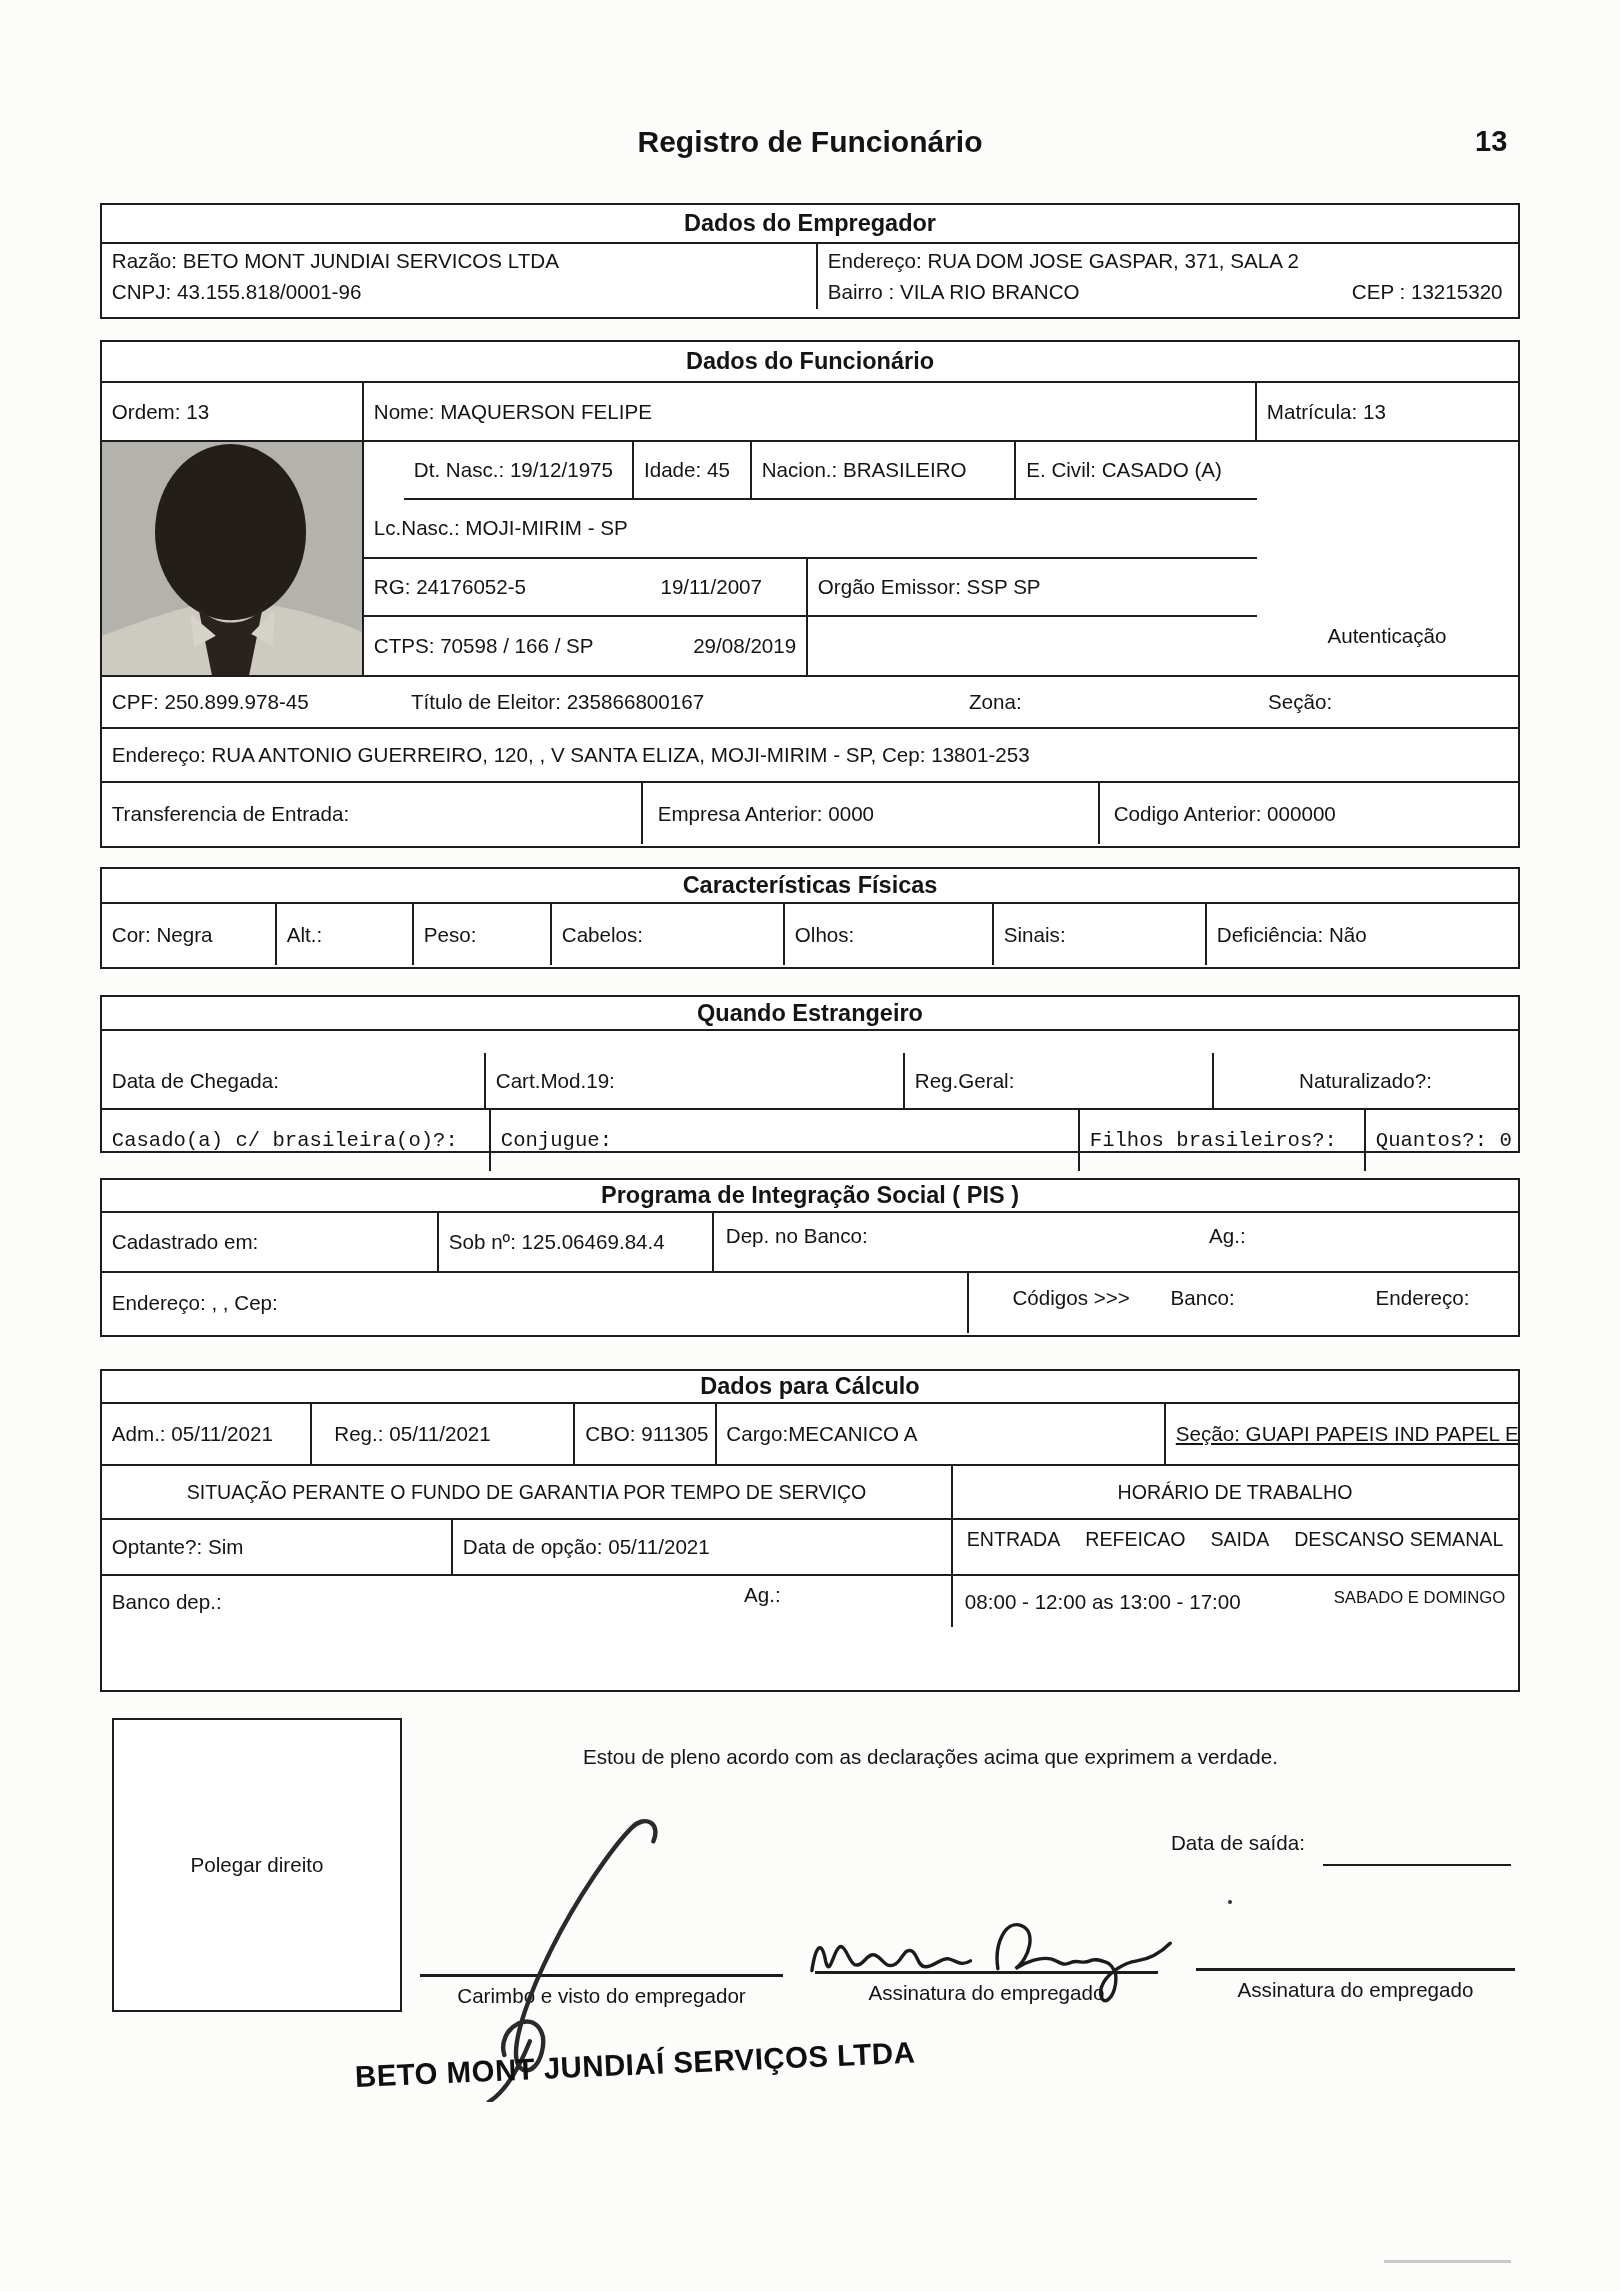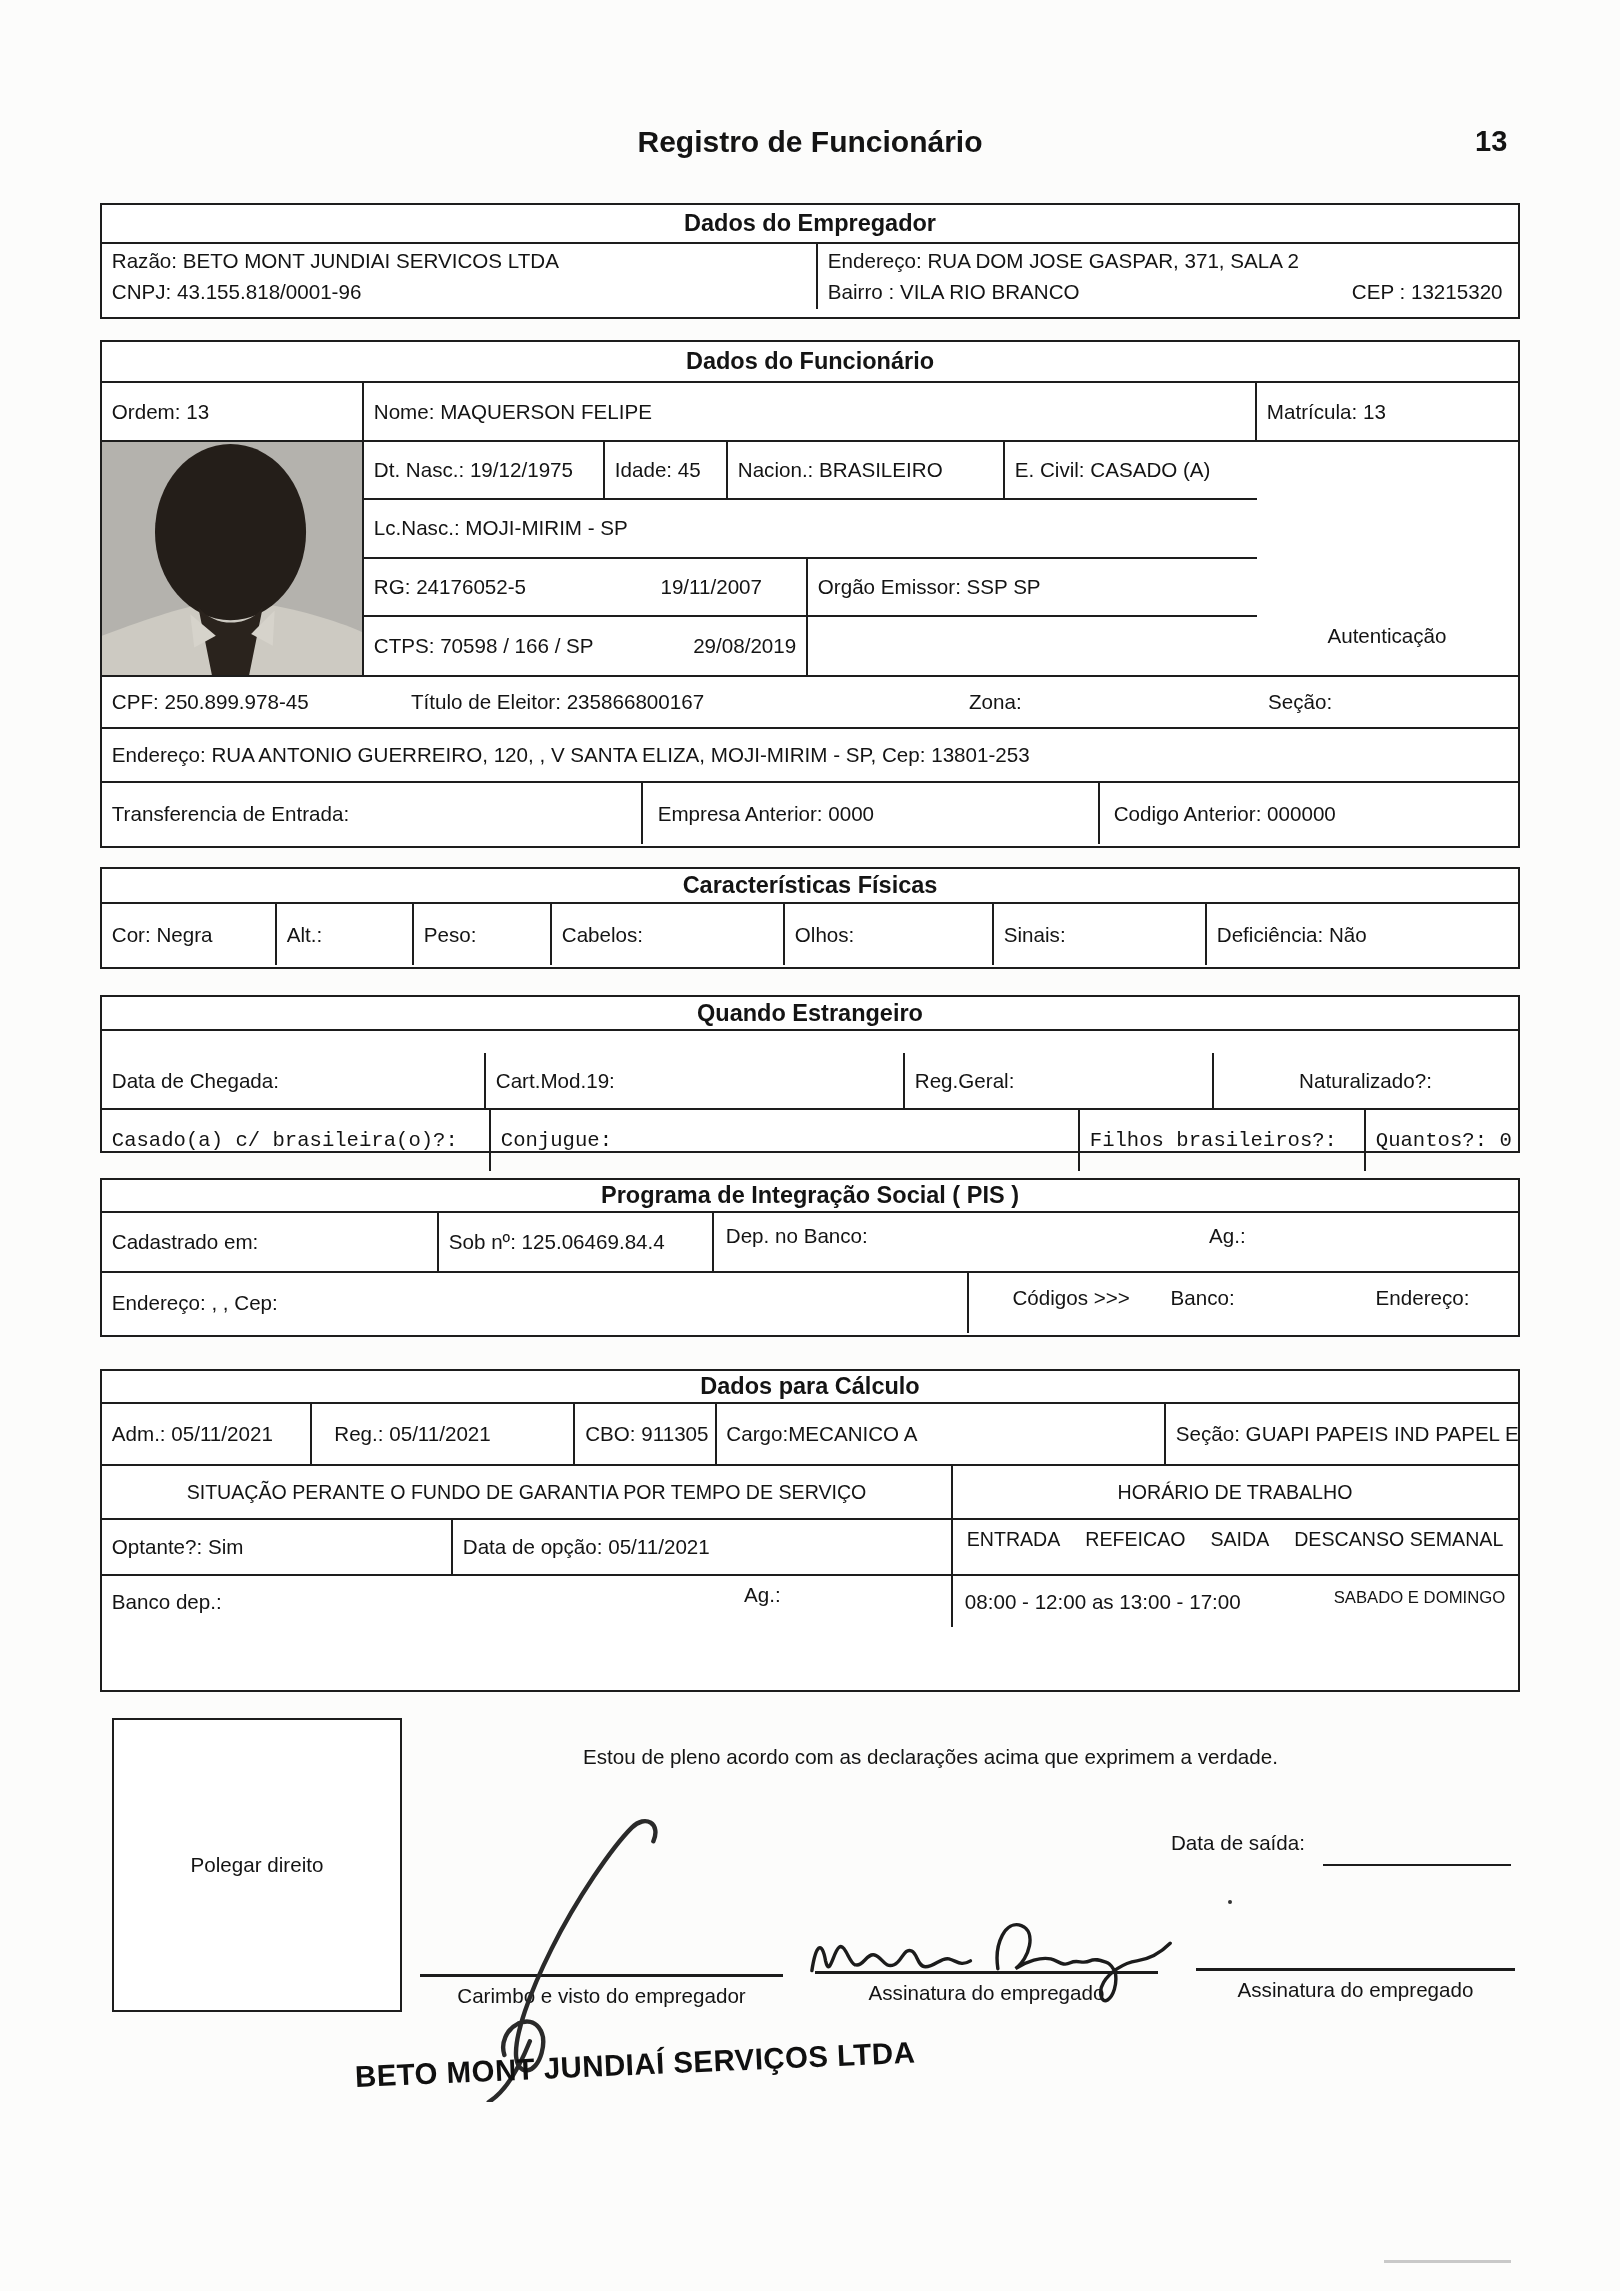--- a/index.html
+++ b/index.html
@@ -79,21 +79,21 @@
       <svg width="260" height="233" viewBox="0 0 265 238" preserveAspectRatio="none">
         <rect width="265" height="238" fill="#b4b2ad"></rect>
         <path d="M0 238 L0 198 C52 178 86 168 112 164 L158 164 C196 170 238 182 265 194 L265 238 Z" fill="#cdcac2"></path>
         <ellipse cx="131" cy="92" rx="77" ry="90" fill="#241e19"></ellipse>
         <path d="M98 168 C114 190 150 190 164 168 L150 238 L112 238 Z" fill="#2a231d"></path>
         <path d="M90 176 L116 198 L94 210 Z" fill="#d6d3cb"></path>
         <path d="M176 172 L152 196 L174 208 Z" fill="#d6d3cb"></path>
       </svg>
     </div>
     <div style="width:893px; display:flex; flex-direction:column;">
-      <div class="row" style="height:59px;">
+      <div class="row" style="height:59px;margin-left:40px;">
         <div class="cell" style="width:241px;">Dt. Nasc.: 19/12/1975</div>
         <div class="cell" style="width:123px;">Idade: 45</div>
         <div class="cell" style="width:277px;">Nacion.: BRASILEIRO</div>
         <div class="cell last" style="width:252px;">E. Civil: CASADO (A)</div>
       </div>
       <div class="row" style="height:59px;">
         <div class="cell last" style="width:893px;">Lc.Nasc.: MOJI-MIRIM - SP</div>
       </div>
       <div class="row" style="height:59px;">
         <div class="cell" style="width:444px;">
@@ -176,21 +176,21 @@
   </div>
 </div>
 
 <div class="box" style="top:1369px; height:323px;">
   <div class="box-header" style="height:33px;">Dados para Cálculo</div>
   <div class="row" style="height:62px;">
     <div class="cell" style="width:218px;">Adm.: 05/11/2021</div>
     <div class="cell" style="width:260px;margin-left:12px;">Reg.: 05/11/2021</div>
     <div class="cell" style="width:146px;">CBO: 911305</div>
     <div class="cell" style="width:466px;">Cargo:MECANICO A</div>
-    <div class="cell last" style="width:365px;">Seção: GUAPI PAPEIS IND PAPEL E</div>
+    <div class="cell last" style="width:365px;text-decoration:underline;">Seção: GUAPI PAPEIS IND PAPEL E</div>
   </div>
   <div class="row" style="height:54px;">
     <div class="cell center" style="width:851px; font-size:19.6px;">SITUAÇÃO PERANTE O FUNDO DE GARANTIA POR TEMPO DE SERVIÇO</div>
     <div class="cell last center" style="width:564px; font-size:19.6px;">HORÁRIO DE TRABALHO</div>
   </div>
   <div class="row" style="height:56px;">
     <div class="cell" style="width:351px;">Optante?:  Sim</div>
     <div class="cell" style="width:500px;">Data de opção: 05/11/2021</div>
     <div class="cell last" style="width:564px; padding:0 13.7px 0 13.7px; justify-content:space-between; font-size:19.6px; align-items:flex-start; padding-top:7.8px;">
       <span>ENTRADA</span>

